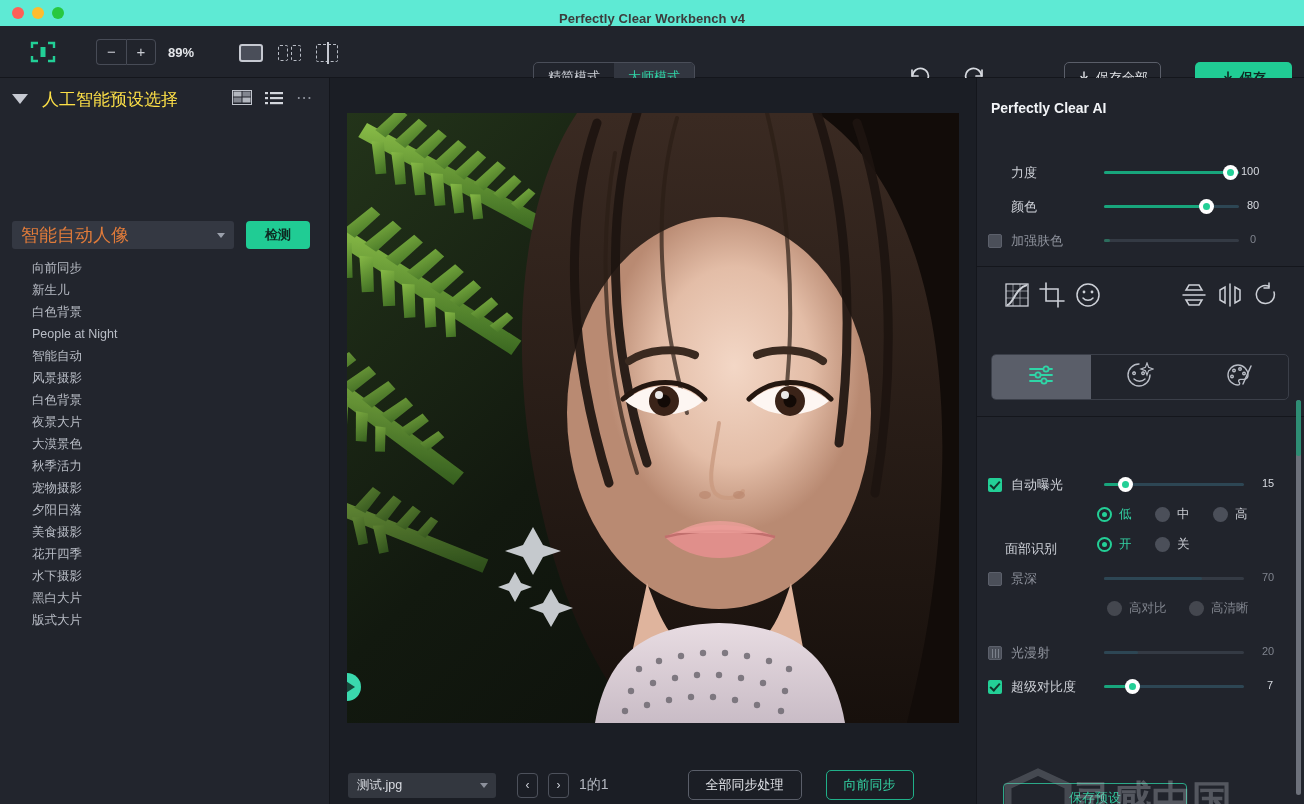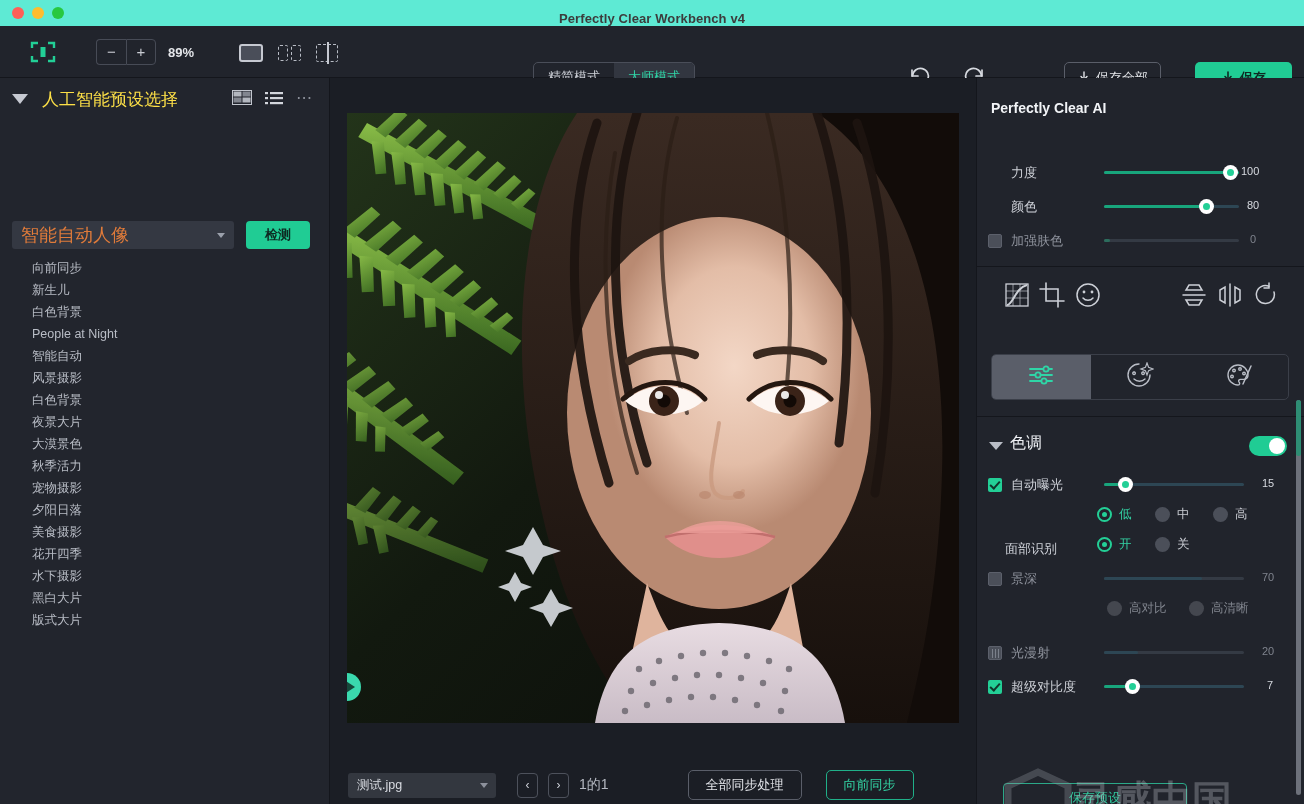--- a/index.html
+++ b/index.html
@@ -712,25 +712,20 @@
               <circle cx="7" cy="14.5" r="1.3"></circle>
               <circle cx="19" cy="11.5" r="1.3"></circle>
             <path d="M18 22 L26 4" stroke-width="1.5" stroke-linecap="round"></path>
           </svg>
         </span>
       </div>
     </div>
 
     <div class="rp-divider" style="top:338px;"></div>
 
-    <div class="tone-header">
-      <div class="tone-tri"></div>
-      <div class="tone-title">色调</div>
-      <div class="toggle"></div>
-    </div>
 
     <div class="tone-rows">
 
       <div class="slider-row">
         <span class="cb on"></span>
         <span class="sl-label">自动曝光</span>
         <div class="track" style="left:127px; width:140px;">
           <div class="fill" style="width:21px;"></div>
         </div>
         <div class="knob" style="left:141px;"></div>

